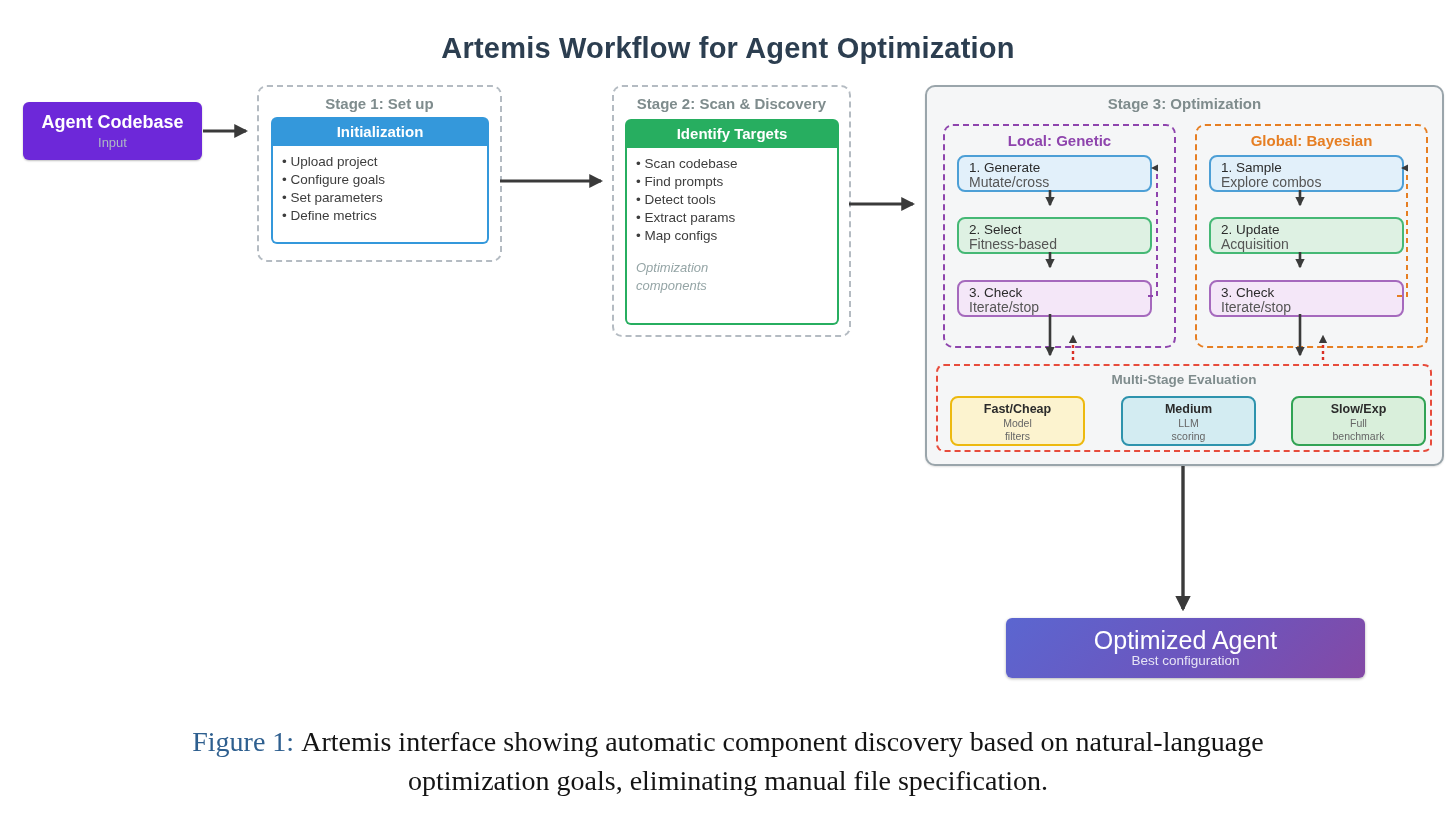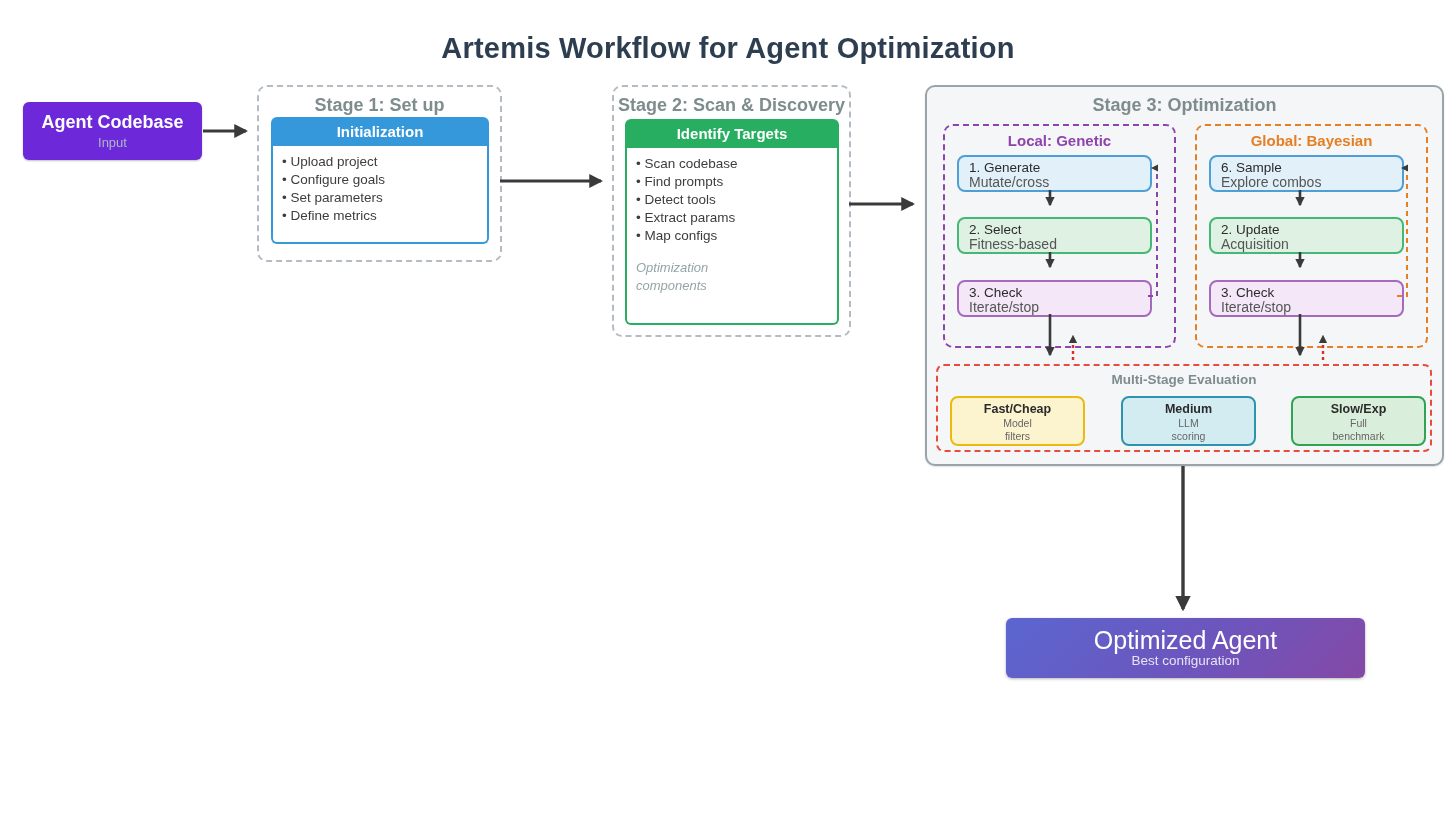--- a/index.html
+++ b/index.html
@@ -10,21 +10,21 @@
   .title{left:0;right:0;top:32px;text-align:center;font-size:29px;font-weight:bold;color:#2c3e50;letter-spacing:.2px;}
 
   
   .codebase{left:23px;top:102px;width:179px;height:58px;background:#6d28d9;border-radius:6px;
             display:flex;flex-direction:column;align-items:center;justify-content:center;box-shadow:0 1px 2px rgba(0,0,0,.25);}
   .codebase .t{color:#ffffff;font-weight:bold;font-size:18px;line-height:20px;}
   .codebase .s{color:#aeb9c4;font-size:13px;margin-top:3px;}
 
   
   .stage{border:2px dashed #b4bbc2;border-radius:10px;background:#ffffff;}
-  .stage-label{position:absolute;left:0;right:0;top:8px;text-align:center;font-weight:bold;font-size:18px;color:#7f8c8d;}
+  .stage-label{position:absolute;left:0;right:0;top:8px;text-align:center;font-weight:bold;font-size:15px;color:#7f8c8d;}
   .stage1{left:257px;top:85px;width:241px;height:173px;}
   .stage2{left:612px;top:85px;width:235px;height:248px;}
 
   
   .hcard{position:absolute;border-radius:7px;}
   .hcard .hd{height:29px;line-height:29px;text-align:center;color:#ffffff;font-weight:bold;font-size:15px;border-radius:6px 6px 0 0;}
   .hcard .bd{background:#ffffff;border-radius:0 0 6px 6px;padding:7px 22px 4px 9px;font-size:13.5px;color:#3d3d3d;line-height:18px;}
   .hcard.blue .hd{background:#3498db;}
   .hcard.blue .bd{border:2px solid #3498db;border-top:none;}
   .hcard.green .hd{background:#27ae60;}
@@ -131,21 +131,21 @@
       </div>
       <div class="step s3">
         <div class="t">3. Check</div>
         <div class="s">Iterate/stop</div>
       </div>
     </div>
 
     <div class="loopbox global">
       <div class="loop-label">Global: Bayesian</div>
       <div class="step s1">
-        <div class="t">6. Sample</div>
+        <div class="t">1. Sample</div>
         <div class="s">Explore combos</div>
       </div>
       <div class="step s2">
         <div class="t">2. Update</div>
         <div class="s">Acquisition</div>
       </div>
       <div class="step s3">
         <div class="t">3. Check</div>
         <div class="s">Iterate/stop</div>
       </div>
@@ -169,20 +169,24 @@
         <div class="s">benchmark</div>
       </div>
     </div>
   </div>
 
   <div class="abs output">
     <div class="t">Optimized Agent</div>
     <div class="s">Best configuration</div>
   </div>
 
+  <div class="abs caption">
+    <div><span class="figlabel">Figure 1:</span>&nbsp;<span>Artemis interface showing automatic component discovery based on natural-language</span></div>
+    <div>optimization goals, eliminating manual file specification.</div>
+  </div>
 
   <svg class="arrow-layer" viewBox="0 0 1456 825">
     <defs>
       <marker id="ah" viewBox="0 0 10 10" refX="8.5" refY="5" markerWidth="4.6" markerHeight="4.6" orient="auto">
         <path d="M0,0 L10,5 L0,10 Z" fill="#3a3a3a"></path>
       </marker>
       <marker id="ahs" viewBox="0 0 10 10" refX="8.5" refY="5" markerWidth="3.6" markerHeight="3.6" orient="auto">
         <path d="M0,0 L10,5 L0,10 Z" fill="#3a3a3a"></path>
       </marker>
     </defs>

